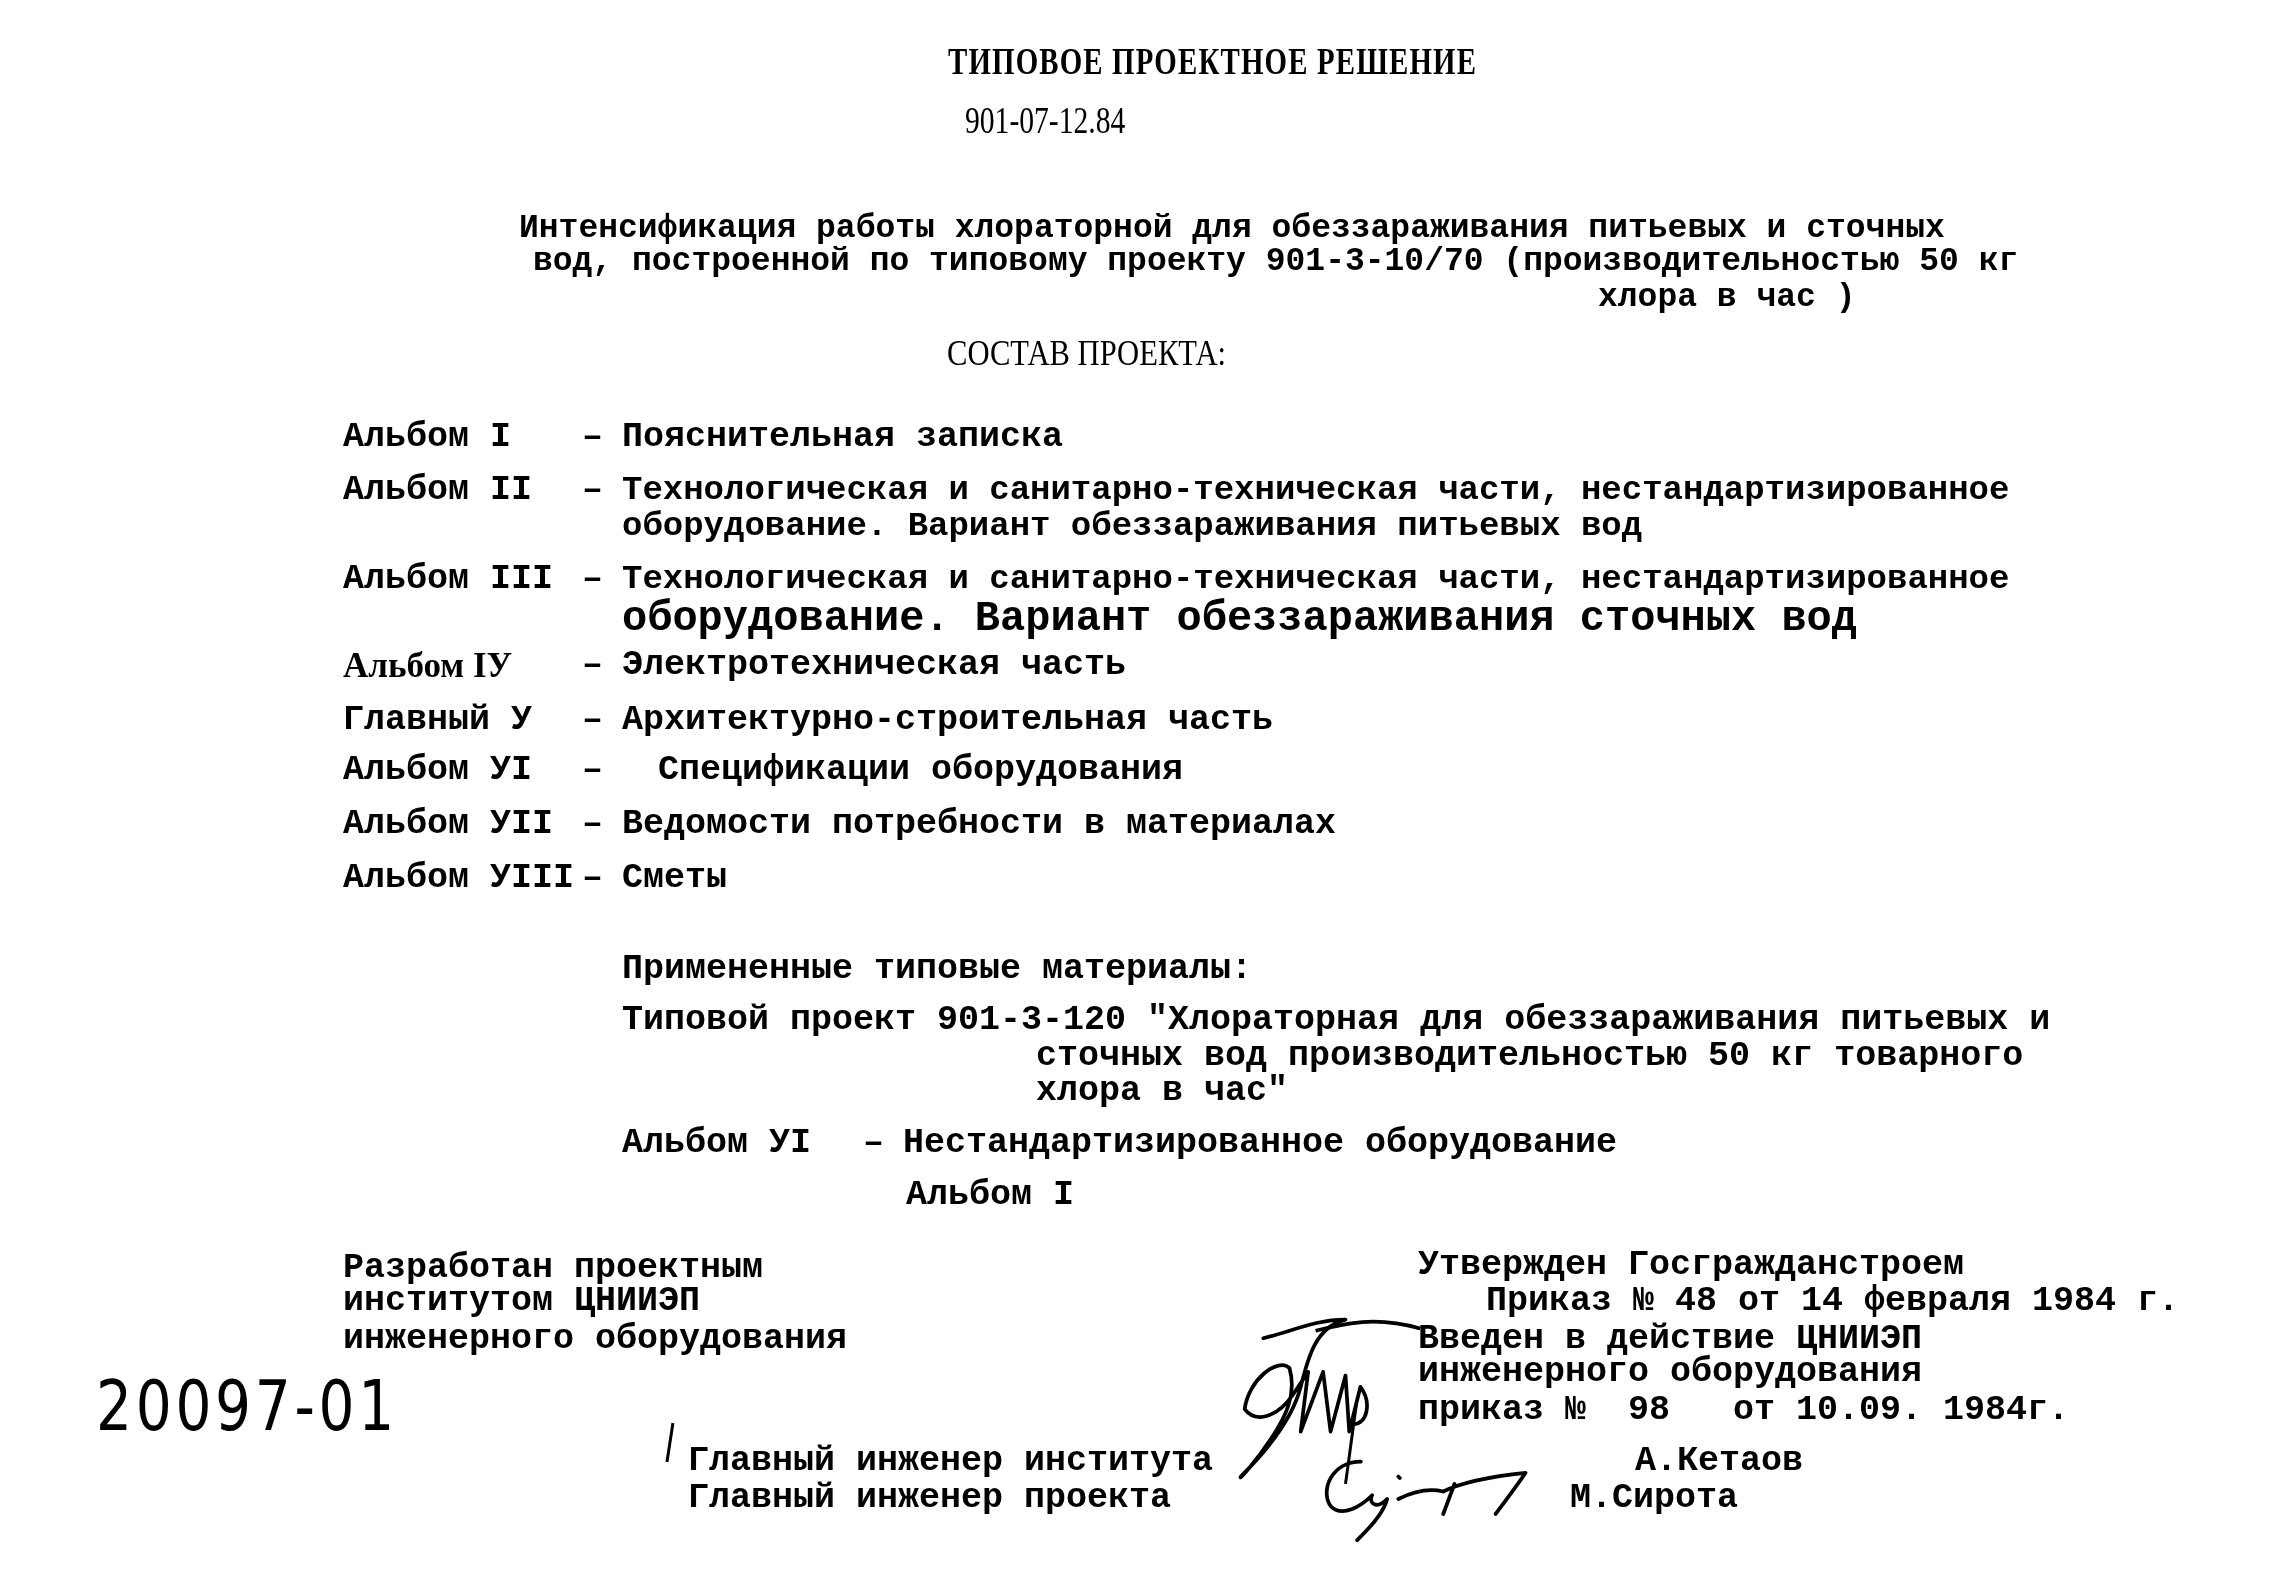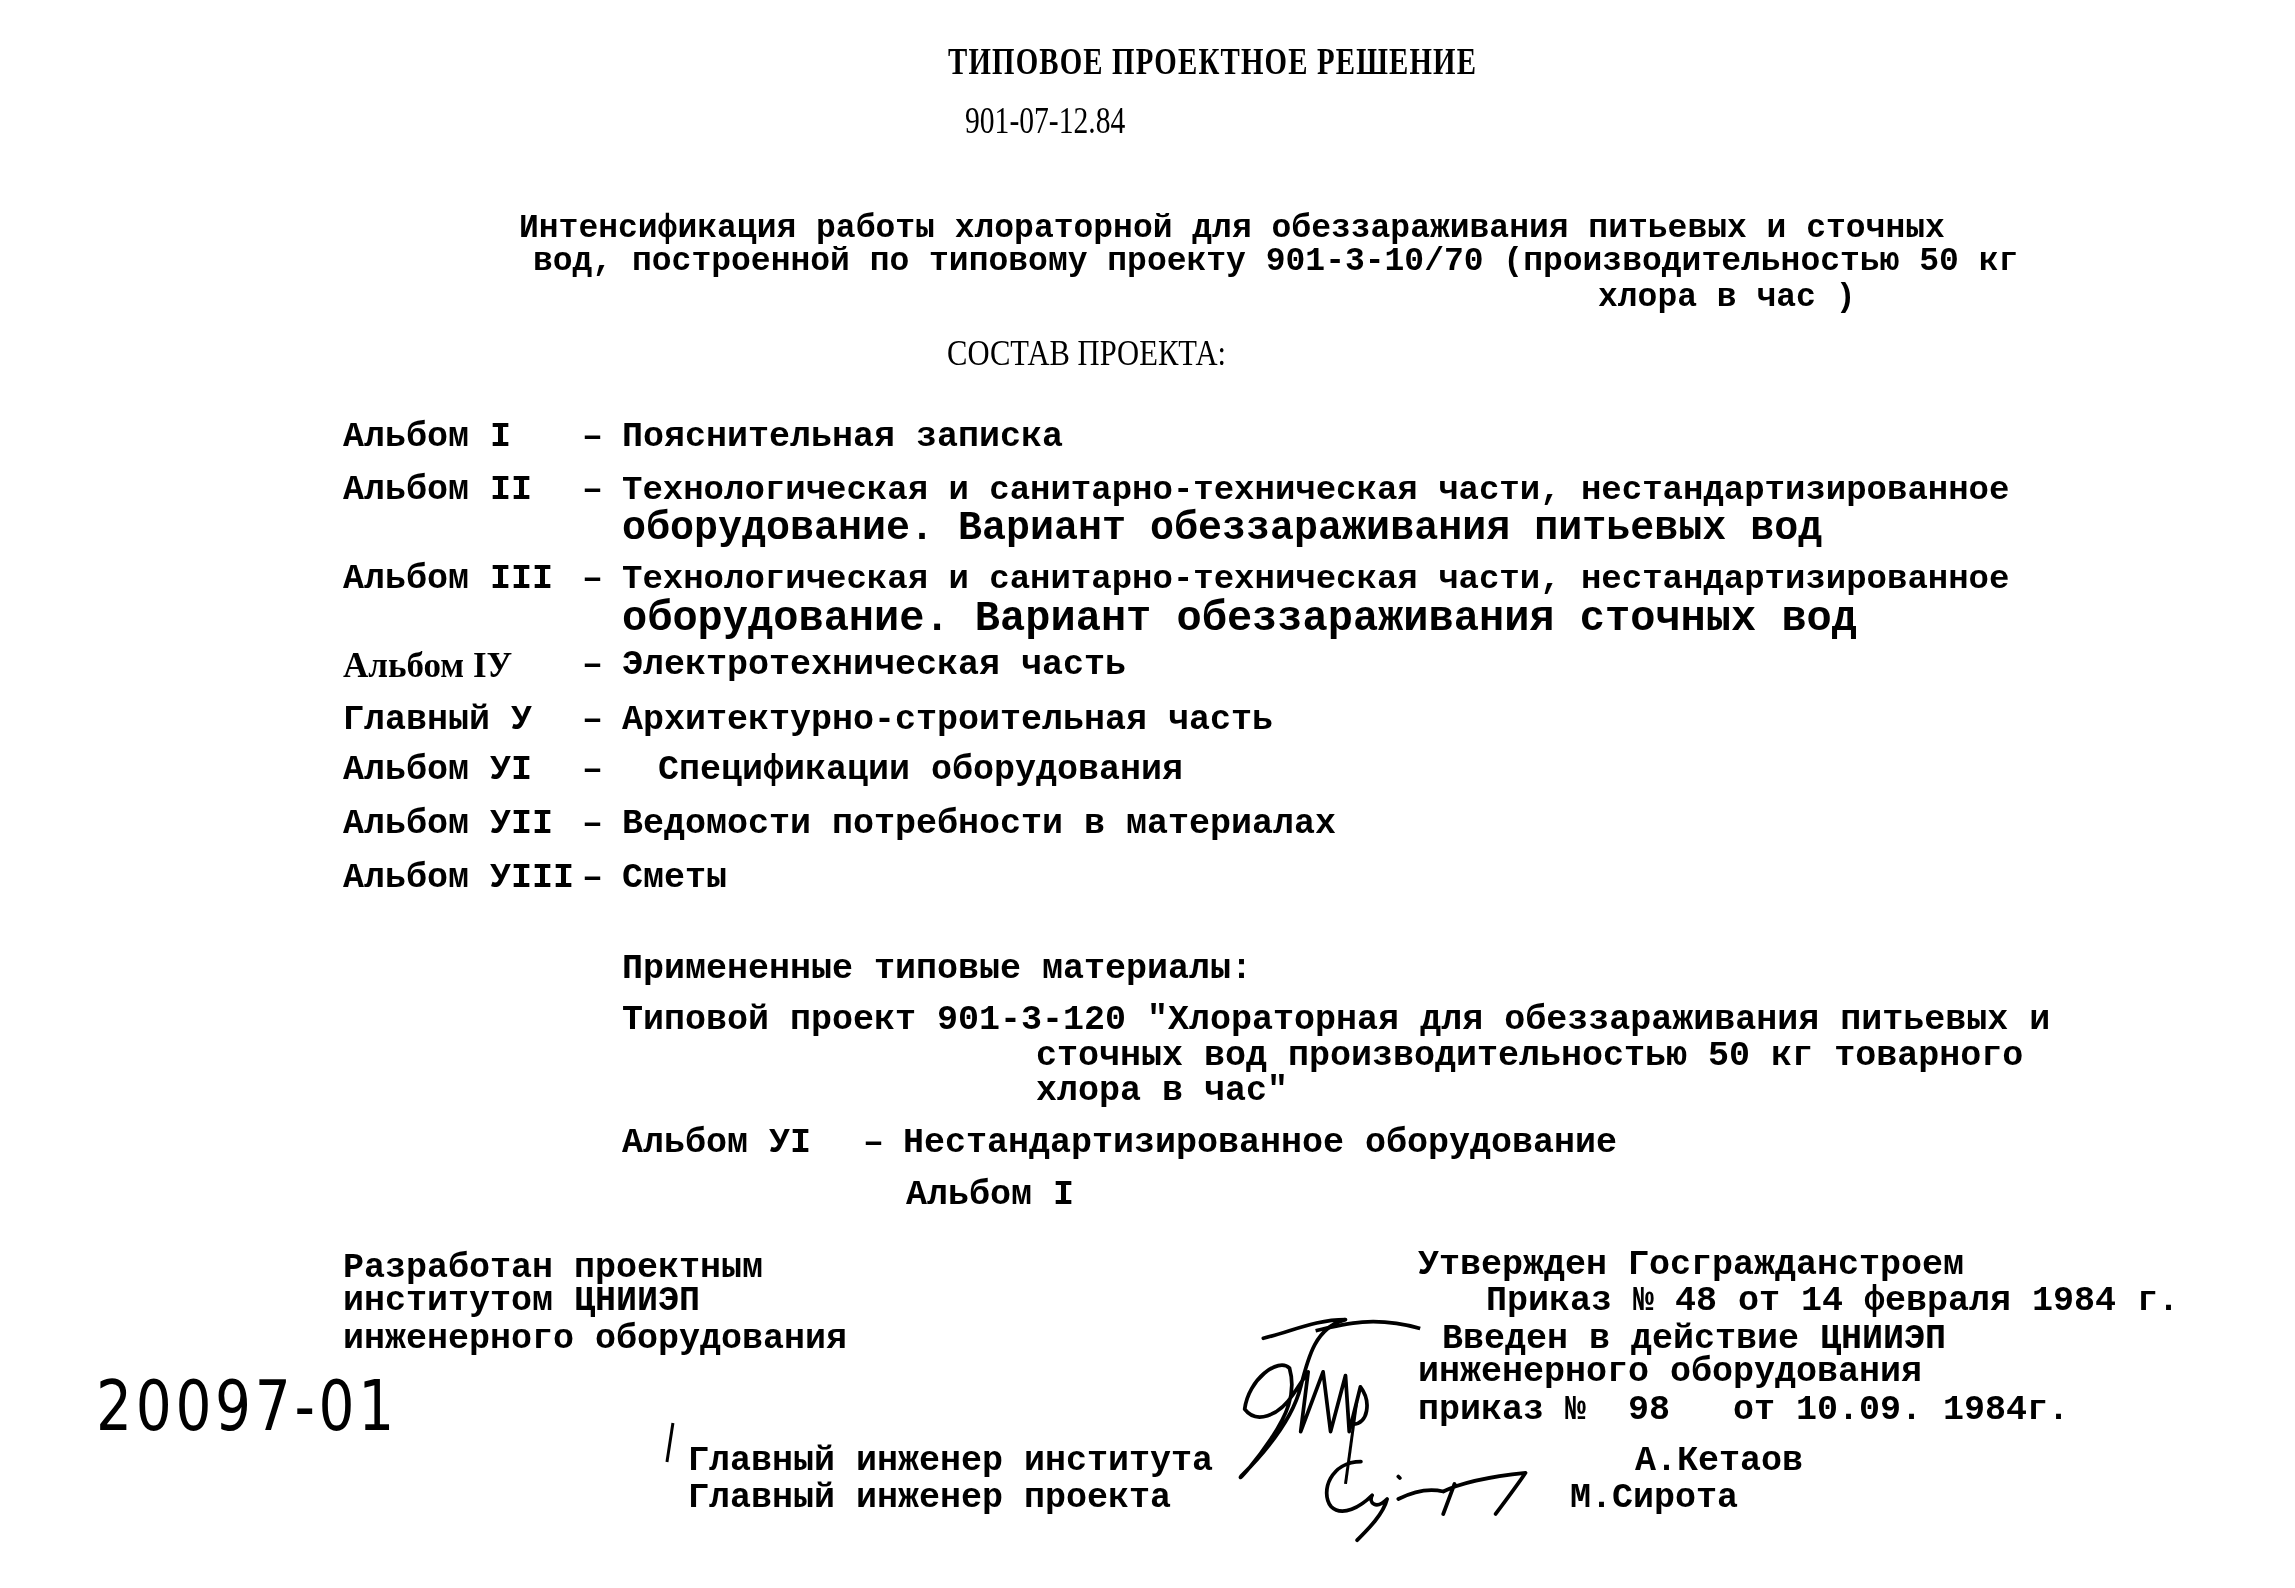--- a/index.html
+++ b/index.html
@@ -28,21 +28,21 @@
 <div>
   <div>
     <div class="t" style="left:343px; top:420px;">Альбом I</div>
     <div class="t" style="left:582px; top:420px;">–</div>
     <div class="t" style="left:622px; top:420px;">Пояснительная записка</div>
   </div>
   <div>
     <div class="t" style="left:343px; top:473px;">Альбом II</div>
     <div class="t" style="left:582px; top:473px;">–</div>
     <div class="t" style="left:622px; top:473px; font-size:34px;">Технологическая и санитарно-техническая части, нестандартизированное</div>
-    <div class="t" style="left:622px; top:509px; font-size:40px;">оборудование. Вариант обеззараживания питьевых вод</div>
+    <div class="t" style="left:622px; top:509px; font-size:34px;">оборудование. Вариант обеззараживания питьевых вод</div>
   </div>
   <div>
     <div class="t" style="left:343px; top:562px;">Альбом III</div>
     <div class="t" style="left:582px; top:562px;">–</div>
     <div class="t" style="left:622px; top:562px; font-size:34px;">Технологическая и санитарно-техническая части, нестандартизированное</div>
     <div class="t" style="left:622px; top:598px; font-size:42px;">оборудование. Вариант обеззараживания сточных вод</div>
   </div>
   <div>
     <div class="t" style="left:343px; top:648px;font-family:Liberation Serif, serif;">Альбом IУ</div>
     <div class="t" style="left:582px; top:648px;">–</div>
@@ -78,21 +78,21 @@
 <div class="t" style="left:863px; top:1126px;">–</div>
 <div class="t" style="left:903px; top:1126px;">Нестандартизированное оборудование</div>
 <div class="t" style="left:906px; top:1178px;">Альбом I</div>
 
 <div class="t" style="left:343px; top:1251px;">Разработан проектным</div>
 <div class="t" style="left:343px; top:1284px;">институтом ЦНИИЭП</div>
 <div class="t" style="left:343px; top:1322px;">инженерного оборудования</div>
 
 <div class="t" style="left:1418px; top:1248px;">Утвержден Госгражданстроем</div>
 <div class="t" style="left:1486px; top:1284px;">Приказ № 48 от 14 февраля 1984 г.</div>
-<div class="t" style="left:1418px; top:1322px;margin-left:24px;">Введен в действие ЦНИИЭП</div>
+<div class="t" style="left:1418px; top:1322px;">Введен в действие ЦНИИЭП</div>
 <div class="t" style="left:1418px; top:1355px;">инженерного оборудования</div>
 <div class="t" style="left:1418px; top:1393px;">приказ №  98   от 10.09. 1984г.</div>
 
 <div class="t stamp" style="left:96px; top:1372px;">20097-01</div>
 
 <div class="t" style="left:688px; top:1444px;">Главный инженер института</div>
 <div class="t" style="left:688px; top:1481px;">Главный инженер проекта</div>
 <div class="t" style="left:1635px; top:1444px;">А.Кетаов</div>
 <div class="t" style="left:1570px; top:1481px;">М.Сирота</div>
 

